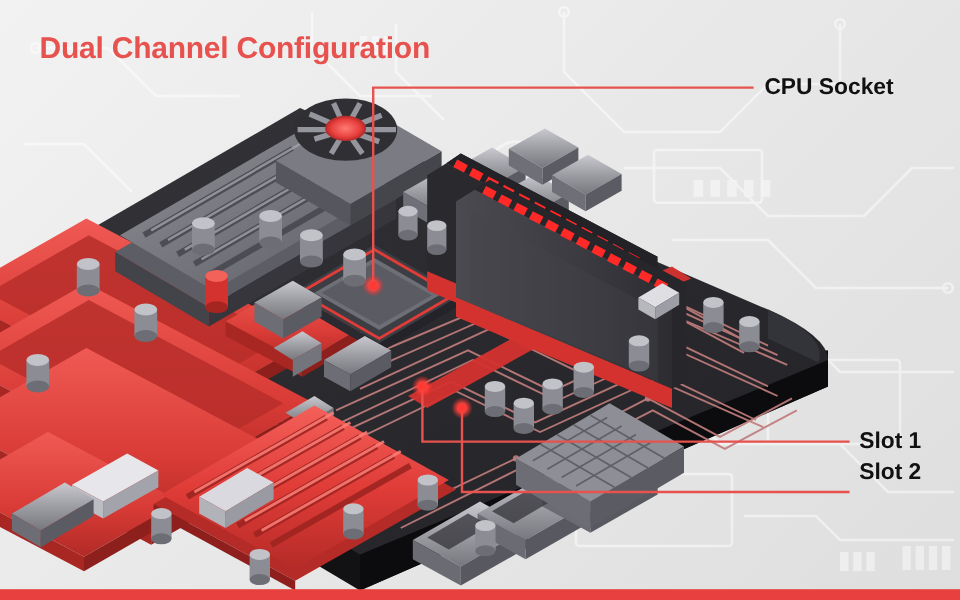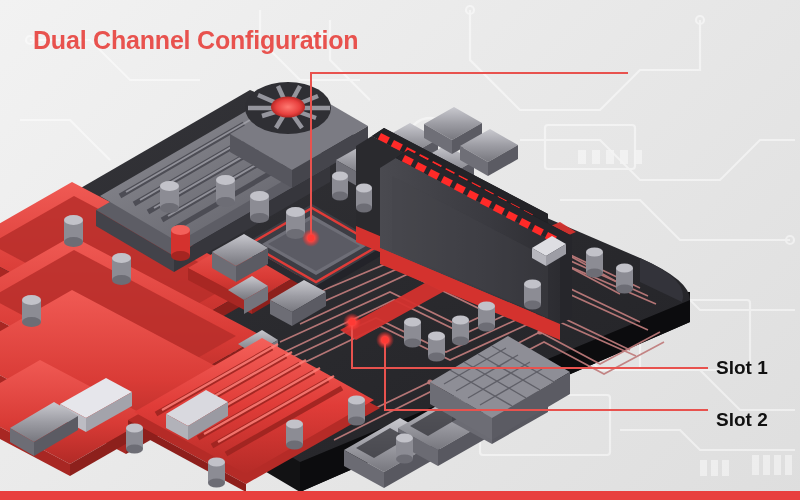--- a/index.html
+++ b/index.html
@@ -32,21 +32,21 @@
   }
   .callout-label {
     position: absolute;
     font-size: 19px;
     font-weight: bold;
     color: #111111;
     white-space: nowrap;
   }
   #lbl-cpu   { left: 637px; top: 62px; }
   #lbl-slot4 { left: 716px; top: 357px; }
-  #lbl-slot2 { left: 716px; top: 409px; }
+  #lbl-slot2 { left: 716px; top: 383px; }
   #bottom-bar {
     position: absolute;
     left: 0; bottom: 0;
     width: 800px; height: 9px;
     background: #e8403e;
   }
 </style>
 </head>
 <body>
 
@@ -566,17 +566,18 @@
       <circle cx="311" cy="238" r="3.4" fill="#ff3a35"></circle>
       <circle cx="352" cy="322" r="9" fill="url(#gDot)"></circle>
       <circle cx="352" cy="322" r="3.6" fill="#ff3a35"></circle>
       <circle cx="385" cy="340" r="9" fill="url(#gDot)"></circle>
       <circle cx="385" cy="340" r="3.6" fill="#ff3a35"></circle>
     </g>
   </svg>
 
   <div class="title">Dual Channel Configuration</div>
 
+  <div class="callout-label" id="lbl-cpu">CPU Socket</div>
   <div class="callout-label" id="lbl-slot4">Slot 1</div>
   <div class="callout-label" id="lbl-slot2">Slot 2</div>
 
   <div id="bottom-bar"></div>
 </div>
 
 </body></html>

